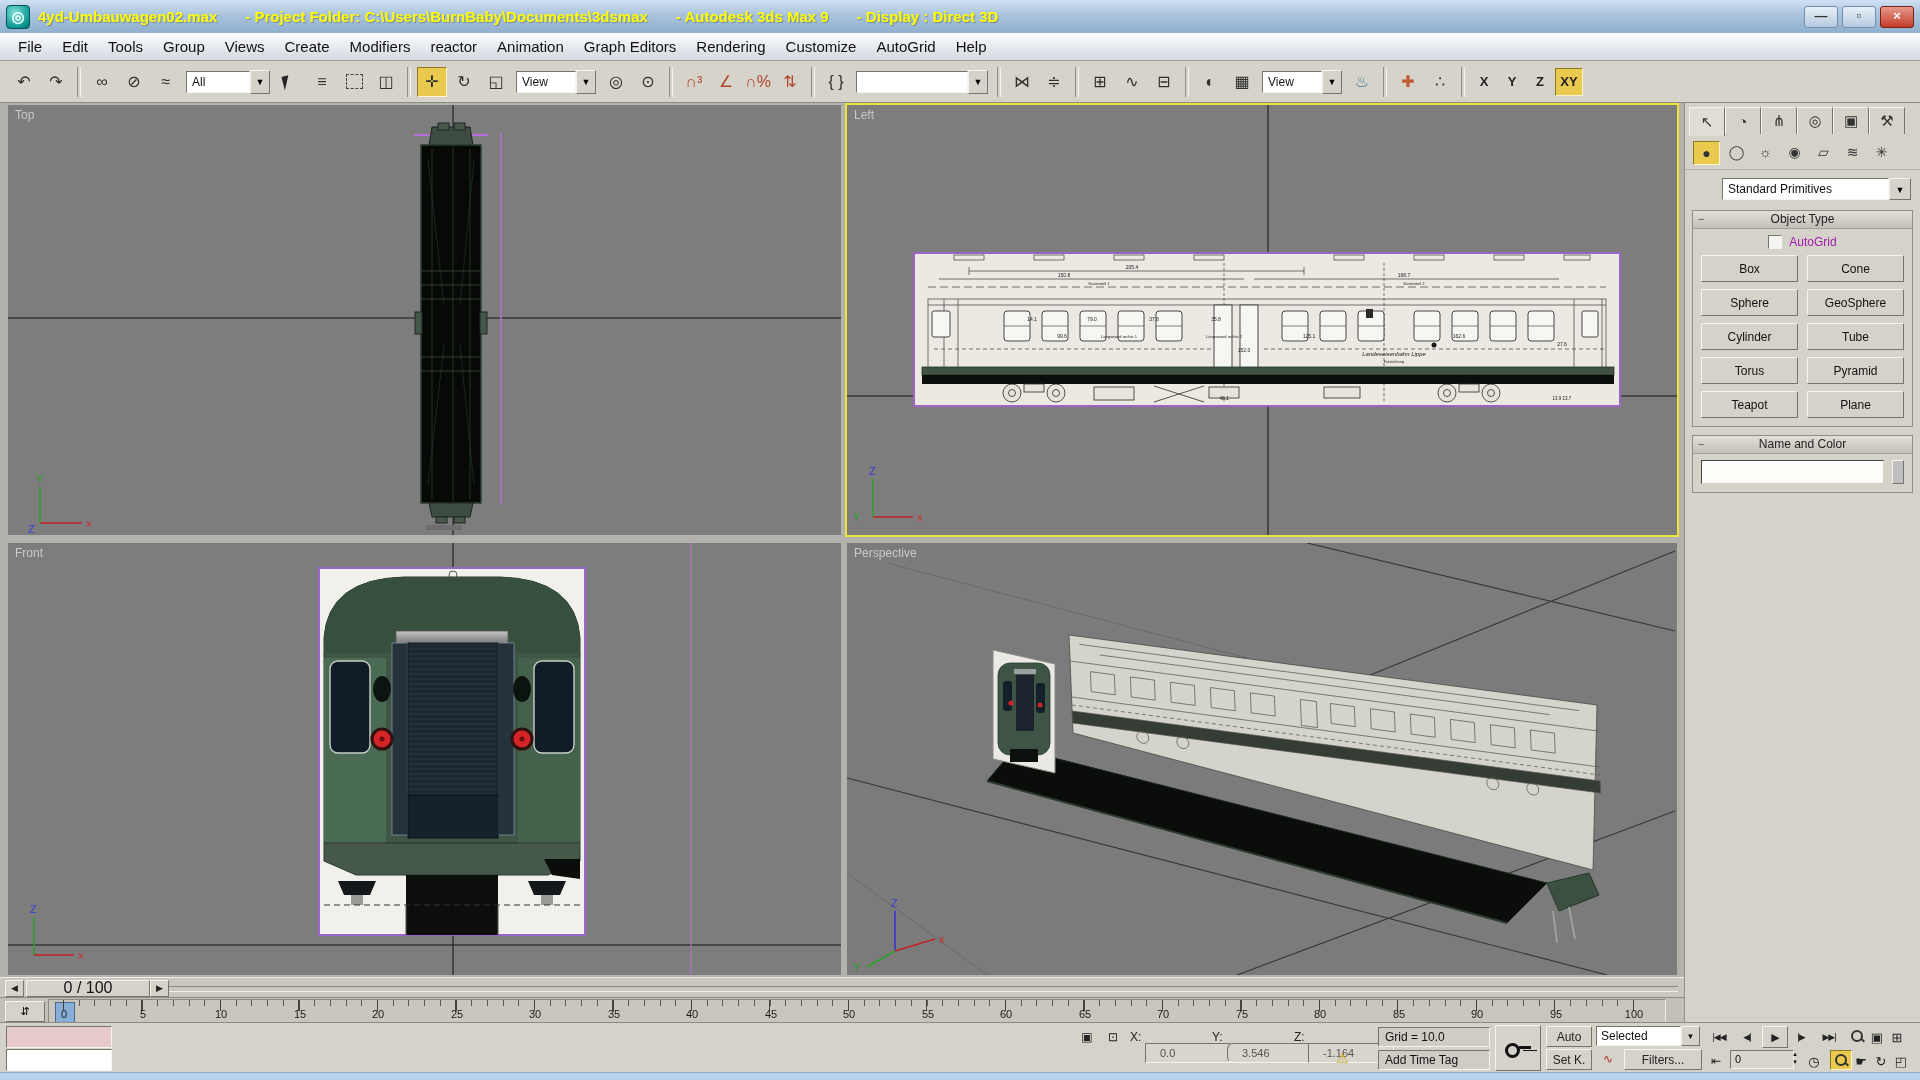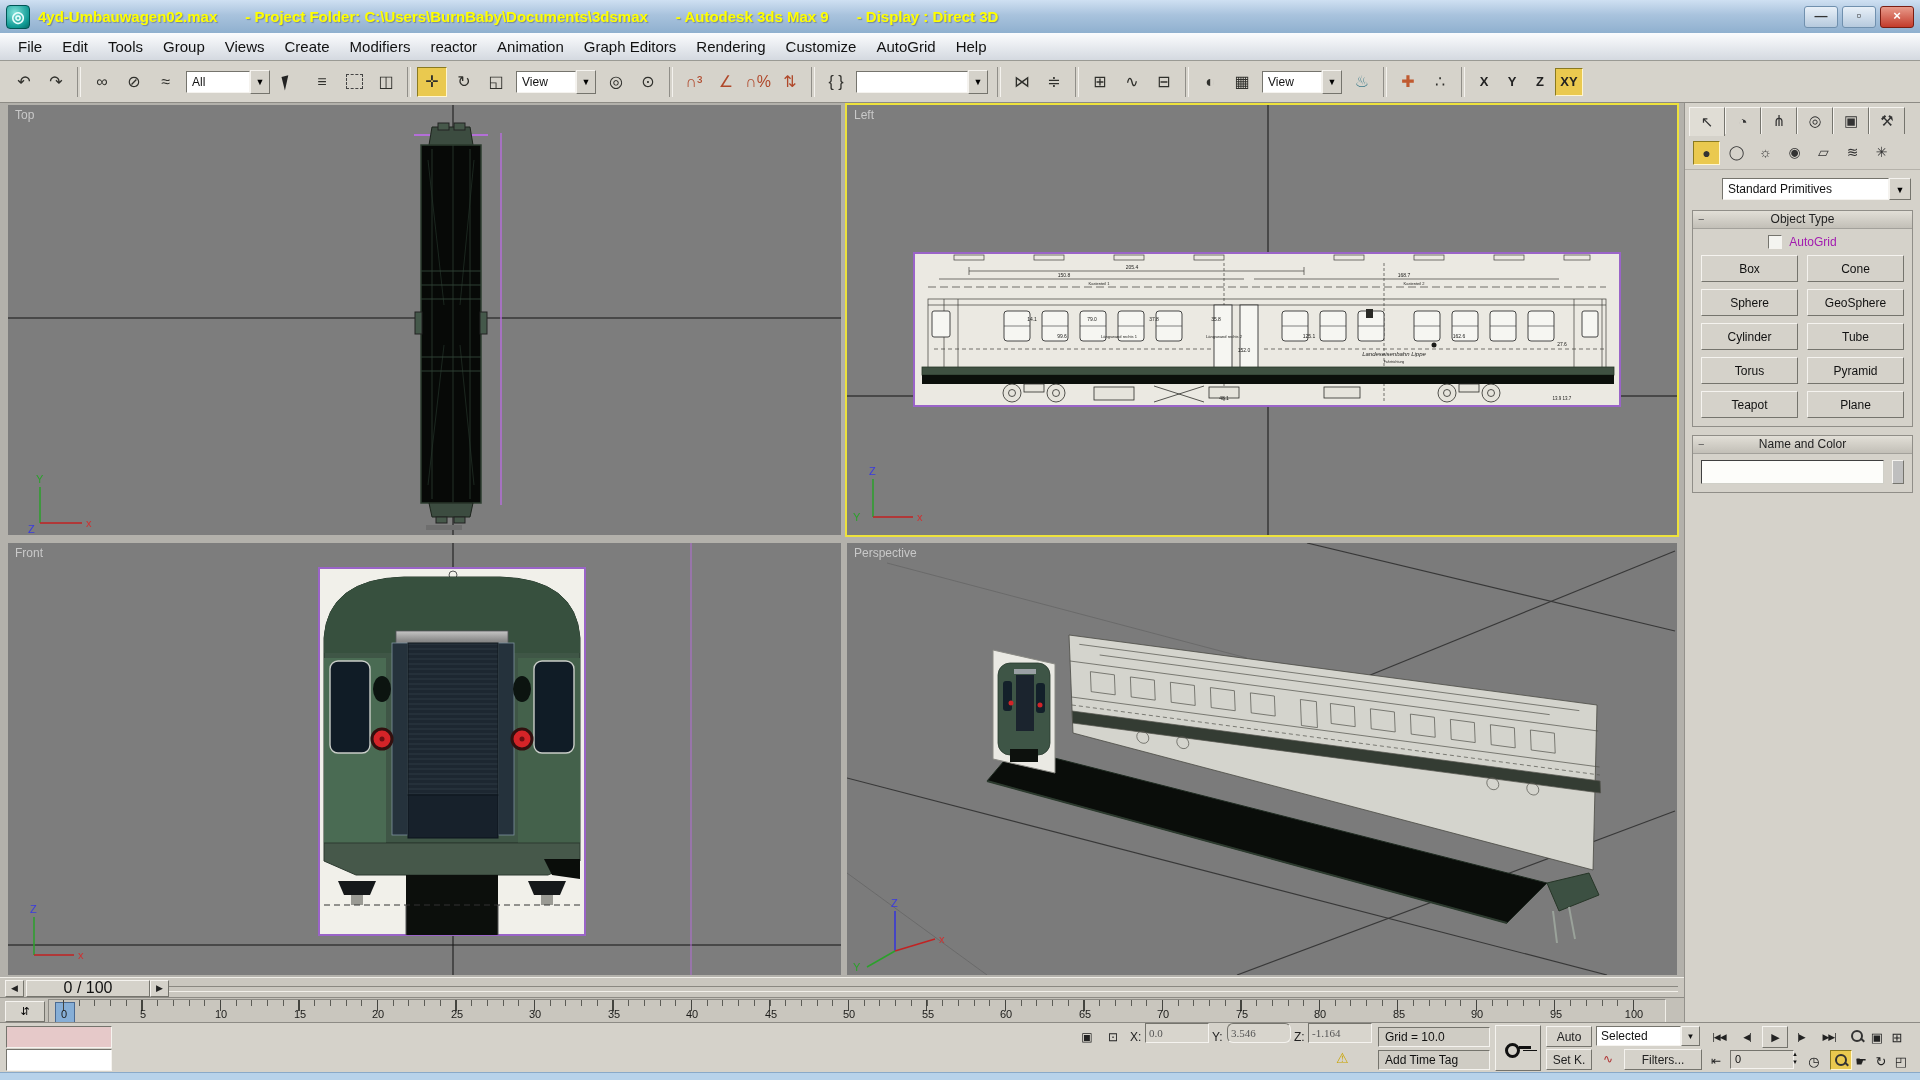--- a/index.html
+++ b/index.html
@@ -90,22 +90,22 @@
   #ticksmajor{position:absolute;left:14px;top:0;width:1580px;height:11px;
      background:repeating-linear-gradient(to right,#44443f 0 1px,transparent 1px 78.5px);}
   #framemarker{position:absolute;left:6px;top:2px;width:18px;height:19px;background:#86aed6;border:1px solid #4a6a92;}
   .tlab{position:absolute;top:8px;transform:translateX(-50%);font-size:11px;color:#1c1c1a;}
   
   #statusbar{position:absolute;left:0;top:1022px;width:1920px;height:50px;background:#d5d2ca;border-top:1px solid #8d8b85;}
   .sb{position:absolute;font-size:12px;color:#111;}
   .fld{border:1px solid;border-color:#75746d #f5f3ef #f5f3ef #75746d;background:#cfccc4;}
   .sbbtn{display:flex;align-items:center;justify-content:center;font-size:12px;color:#222;}
   .coordlab{font-size:12px;color:#222;top:7px;}
-  .coordfld{top:0;width:56px;height:18px;font-size:11px;color:#555;background:#d8d5cd;
-     border:1px solid;border-color:#75746d #f5f3ef #f5f3ef #75746d;padding:0 3px;font-family:Liberation Serif, serif;}
+  .coordfld{top:20px;width:56px;height:18px;font-size:11px;color:#555;background:#d8d5cd;
+     border:1px solid;border-color:#75746d #f5f3ef #f5f3ef #75746d;padding:0 14px;font-family:Liberation Sans, sans-serif;}
   .pb{position:absolute;height:20px;font-size:9px;letter-spacing:-1px;display:flex;align-items:center;justify-content:center;color:#222;}
   .mag{position:relative;width:12px;height:12px;}
   .mag::before{content:"";position:absolute;left:0;top:0;width:8px;height:8px;border:2px solid #333;border-radius:50%;}
   .mag::after{content:"";position:absolute;left:9px;top:9px;width:5px;height:2px;background:#333;transform:rotate(45deg);}
   .keyicon{position:relative;width:26px;height:14px;}
   .keyicon::before{content:"";position:absolute;left:0;top:2px;width:9px;height:9px;border:3px solid #111;border-radius:50%;}
   .keyicon::after{content:"";position:absolute;left:14px;top:5px;width:12px;height:3px;background:#111;box-shadow:7px 3px 0 -1px #111,3px 3px 0 -1px #111;}
   #bottomstrip{position:absolute;left:0;top:1072px;width:1920px;height:8px;background:#b7d2ea;border-top:1px solid #89a9c8;}
   text{font-family:"Liberation Sans",sans-serif;}
 </style>

